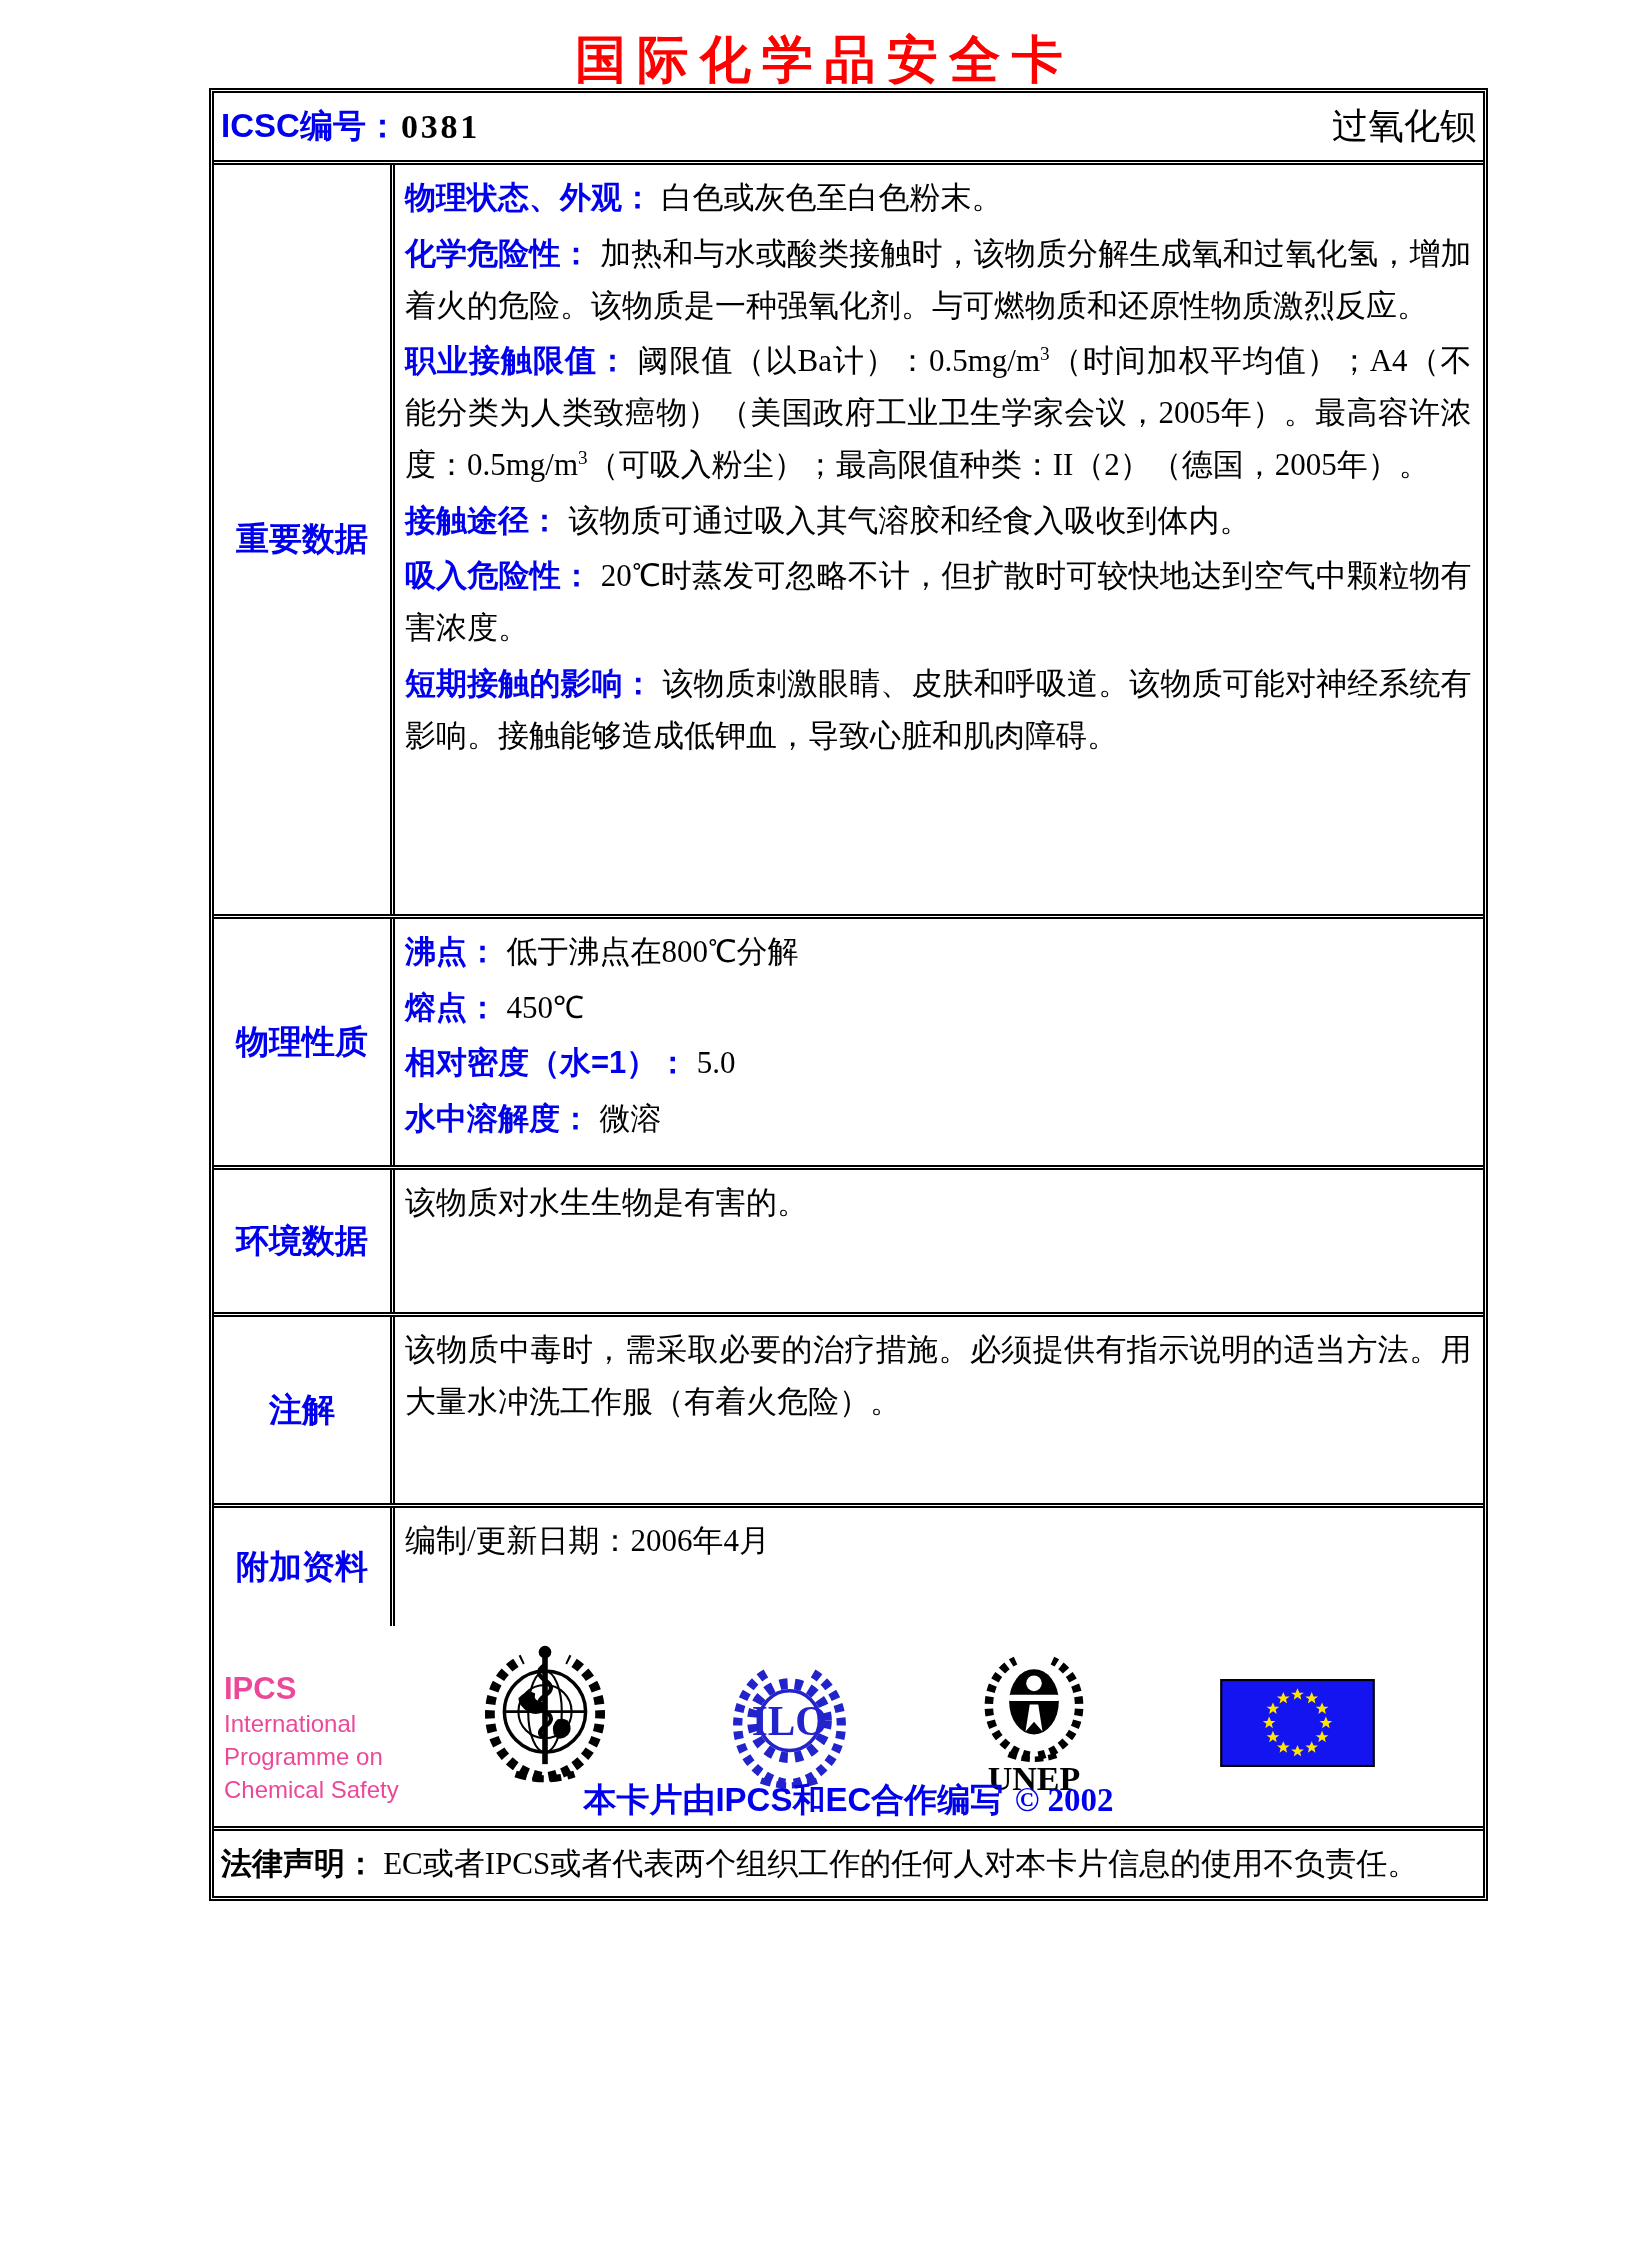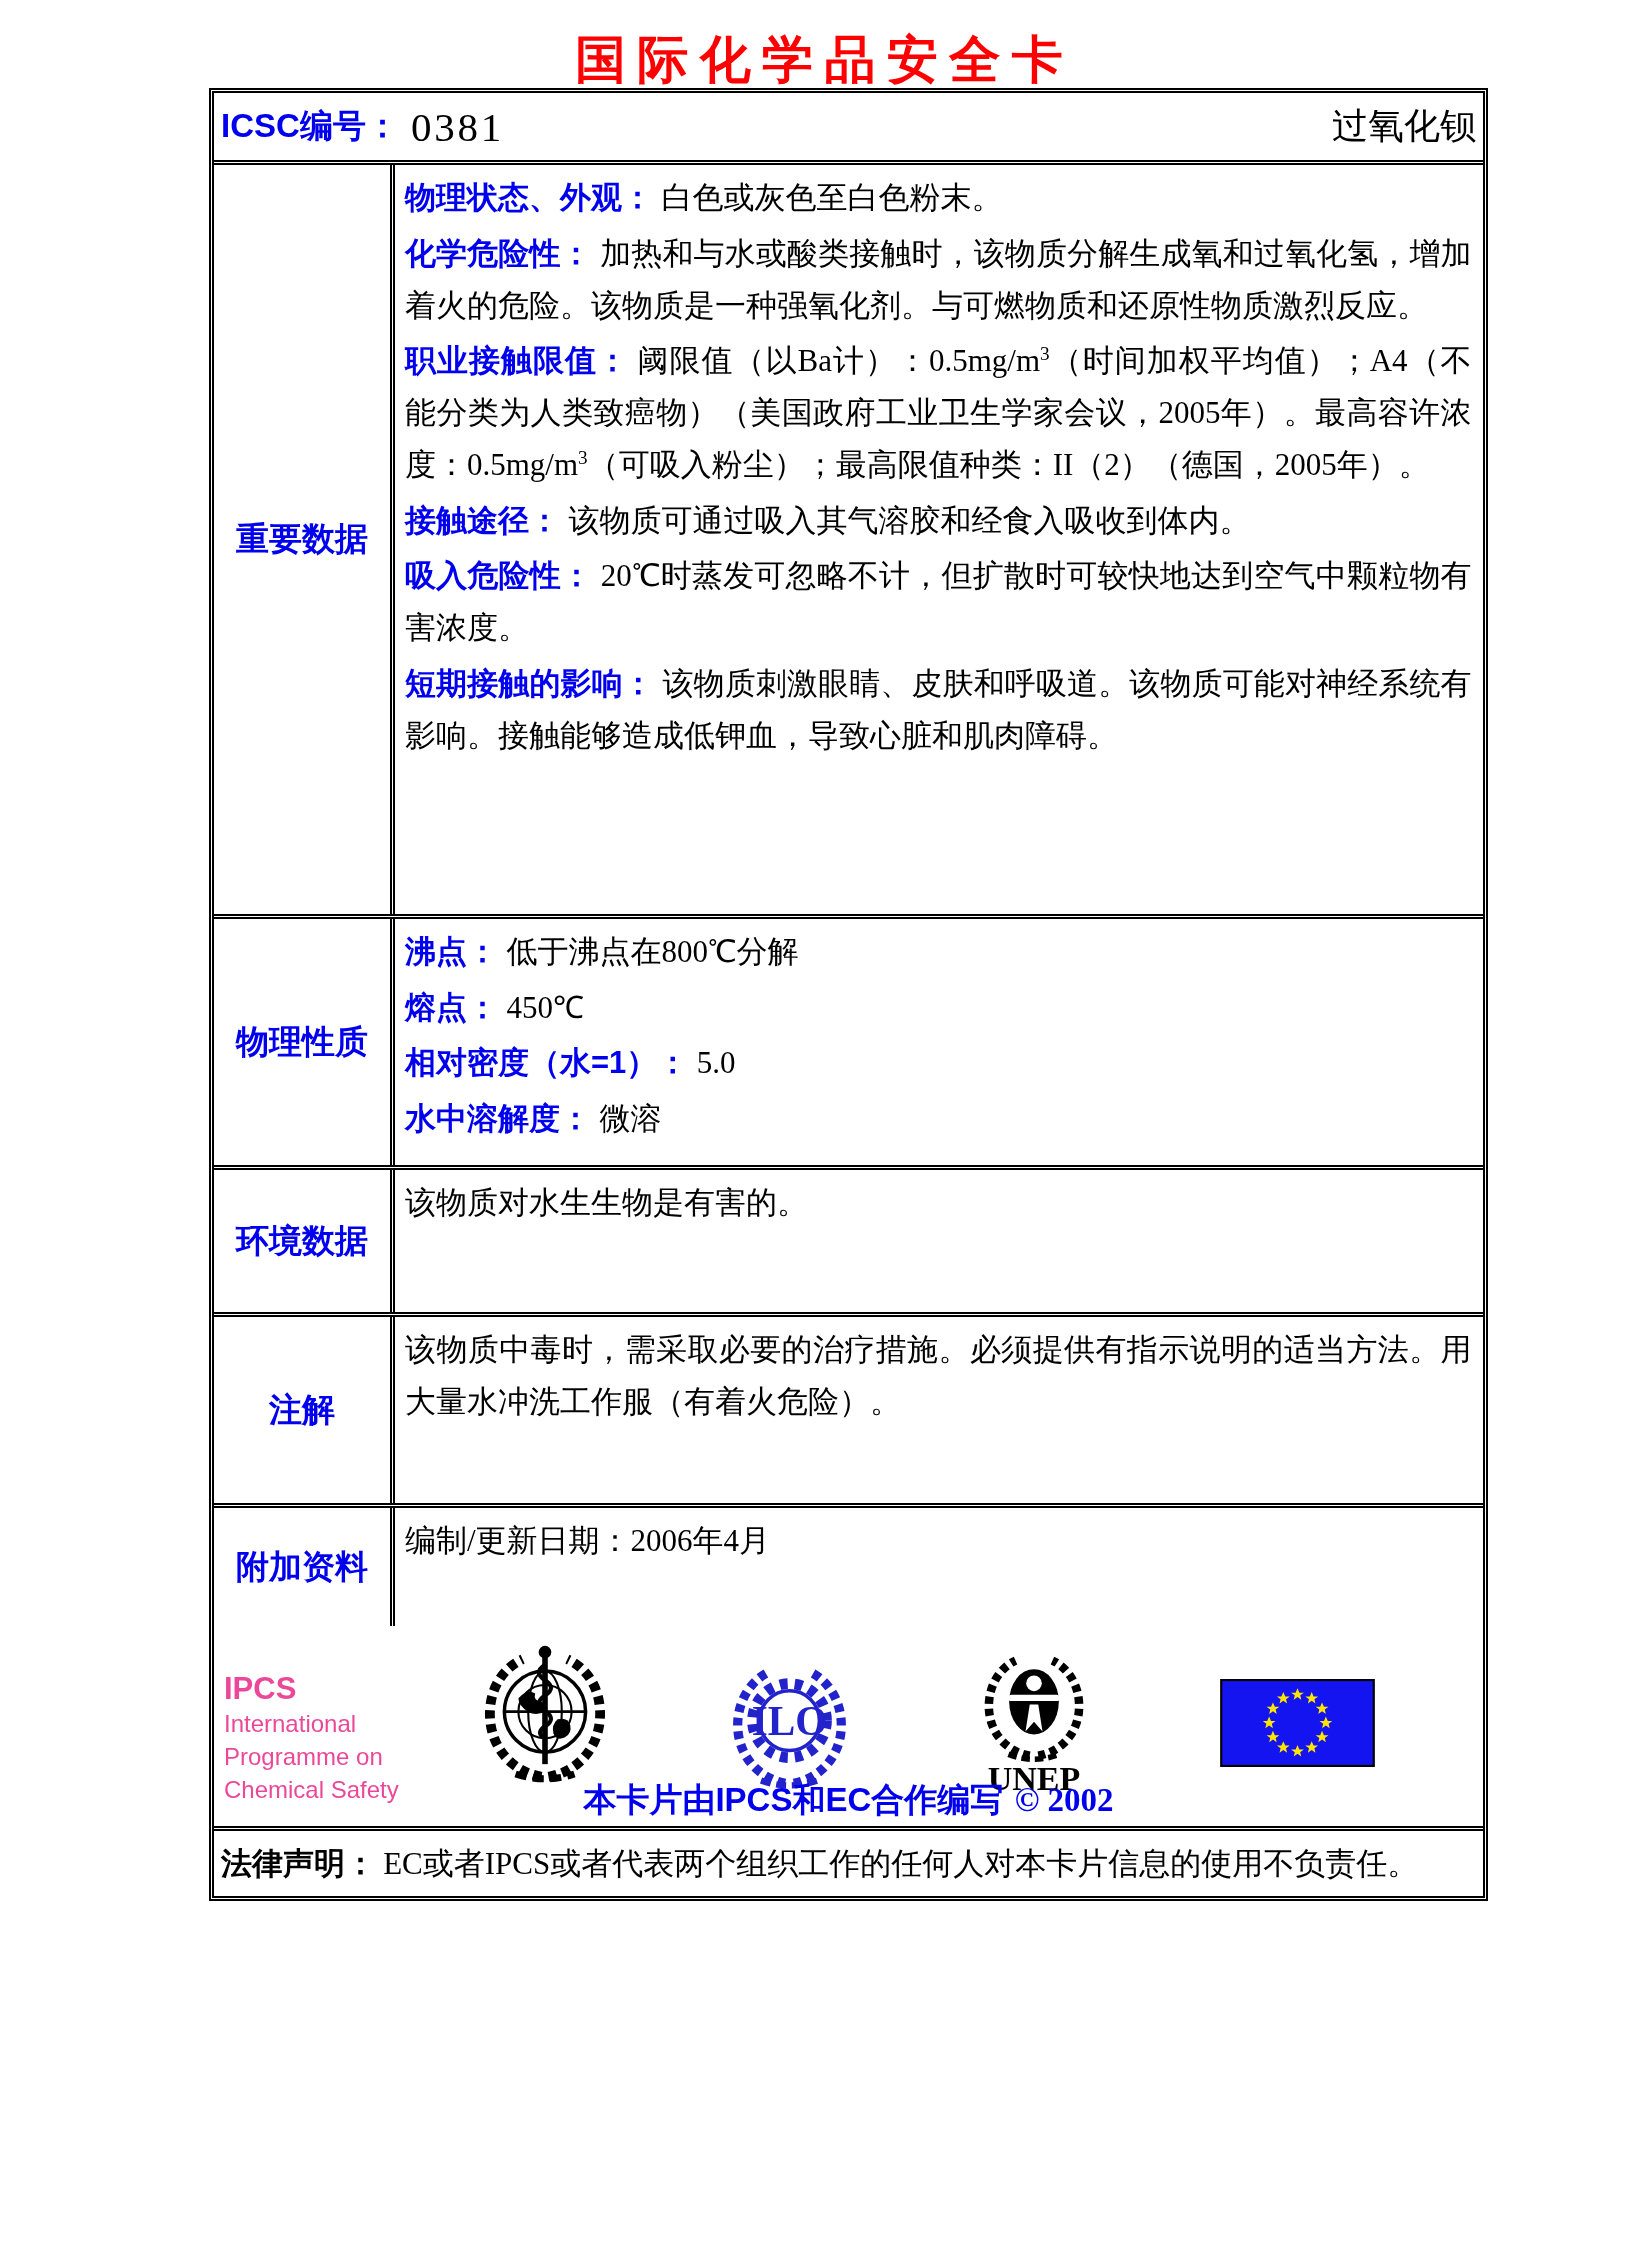--- a/index.html
+++ b/index.html
@@ -8,21 +8,21 @@
   .title{position:absolute;top:5.7px;left:0;width:100%;text-align:center;
          font-size:51px;font-weight:bold;color:#fe0000;letter-spacing:11.4px;
          font-family:"Liberation Serif",serif;margin-top:20px;}
   .card{position:absolute;left:209px;top:88px;width:1279px;
         border:5.7px double #000;box-sizing:border-box;background:#fff;}
   .row{position:relative;border-bottom:5.7px double #000;box-sizing:border-box;display:flex;}
   .row:last-child{border-bottom:none;}
   
   .header-row{height:72px;align-items:center;padding:0 7.1px;}
   .icsc-label{color:#0000ee;font-family:"Liberation Sans",sans-serif;font-weight:bold;font-size:33px;white-space:nowrap;}
-  .icsc-number{font-size:41px;margin-left:12px;letter-spacing:2.8px;}
+  .icsc-number{font-size:34px;margin-left:2px;letter-spacing:2.8px;font-weight:bold;}
   .chemical-name{margin-left:auto;font-size:36px;}
   
   .label-cell{width:181px;min-width:181px;border-right:5px double #000;box-sizing:border-box;
               display:flex;align-items:center;justify-content:center;text-align:center;
               color:#0000ee;font-family:"Liberation Sans",sans-serif;font-weight:bold;font-size:33px;}
   .content-cell{flex:1;padding:7.1px 11.4px 0 10px;font-size:31px;line-height:52px;
                 text-align:justify;overflow:hidden;}
   .para{margin:0 0 3.6px 0;}
   .blue-label{color:#0000ee;font-family:"Liberation Sans",sans-serif;font-weight:bold;margin-right:8.5px;}
   .content-cell sup{font-size:0.62em;line-height:0;}

